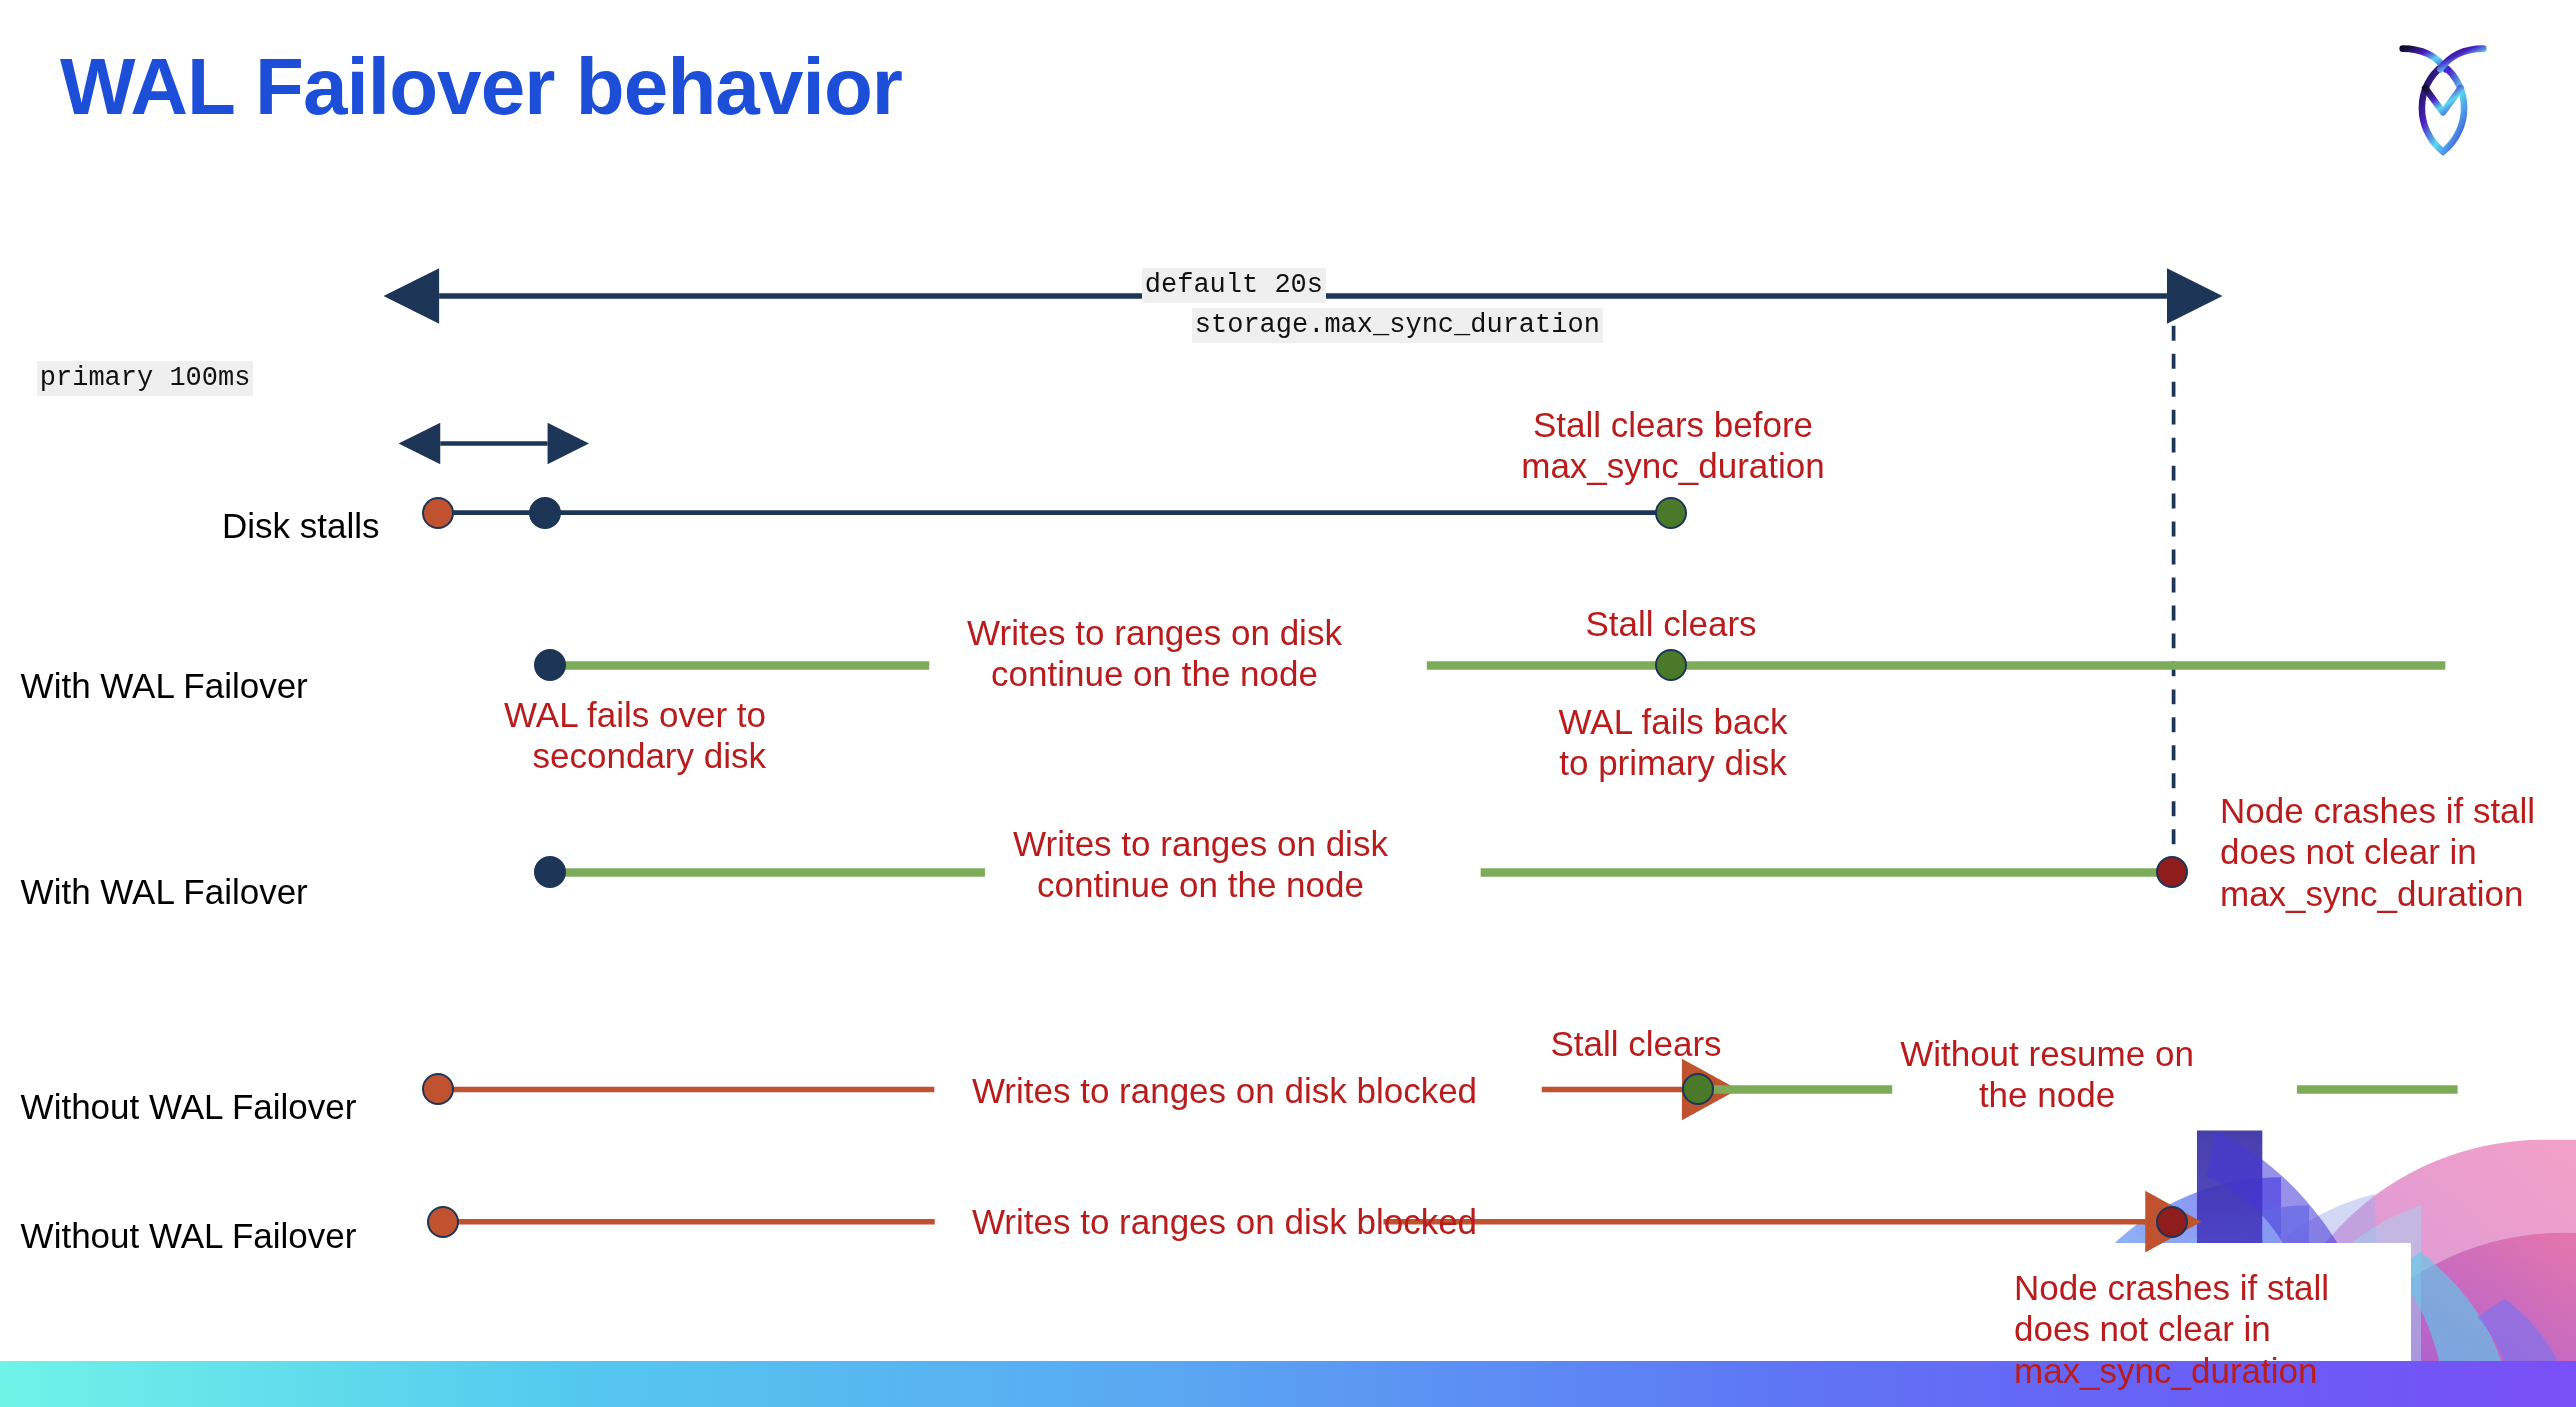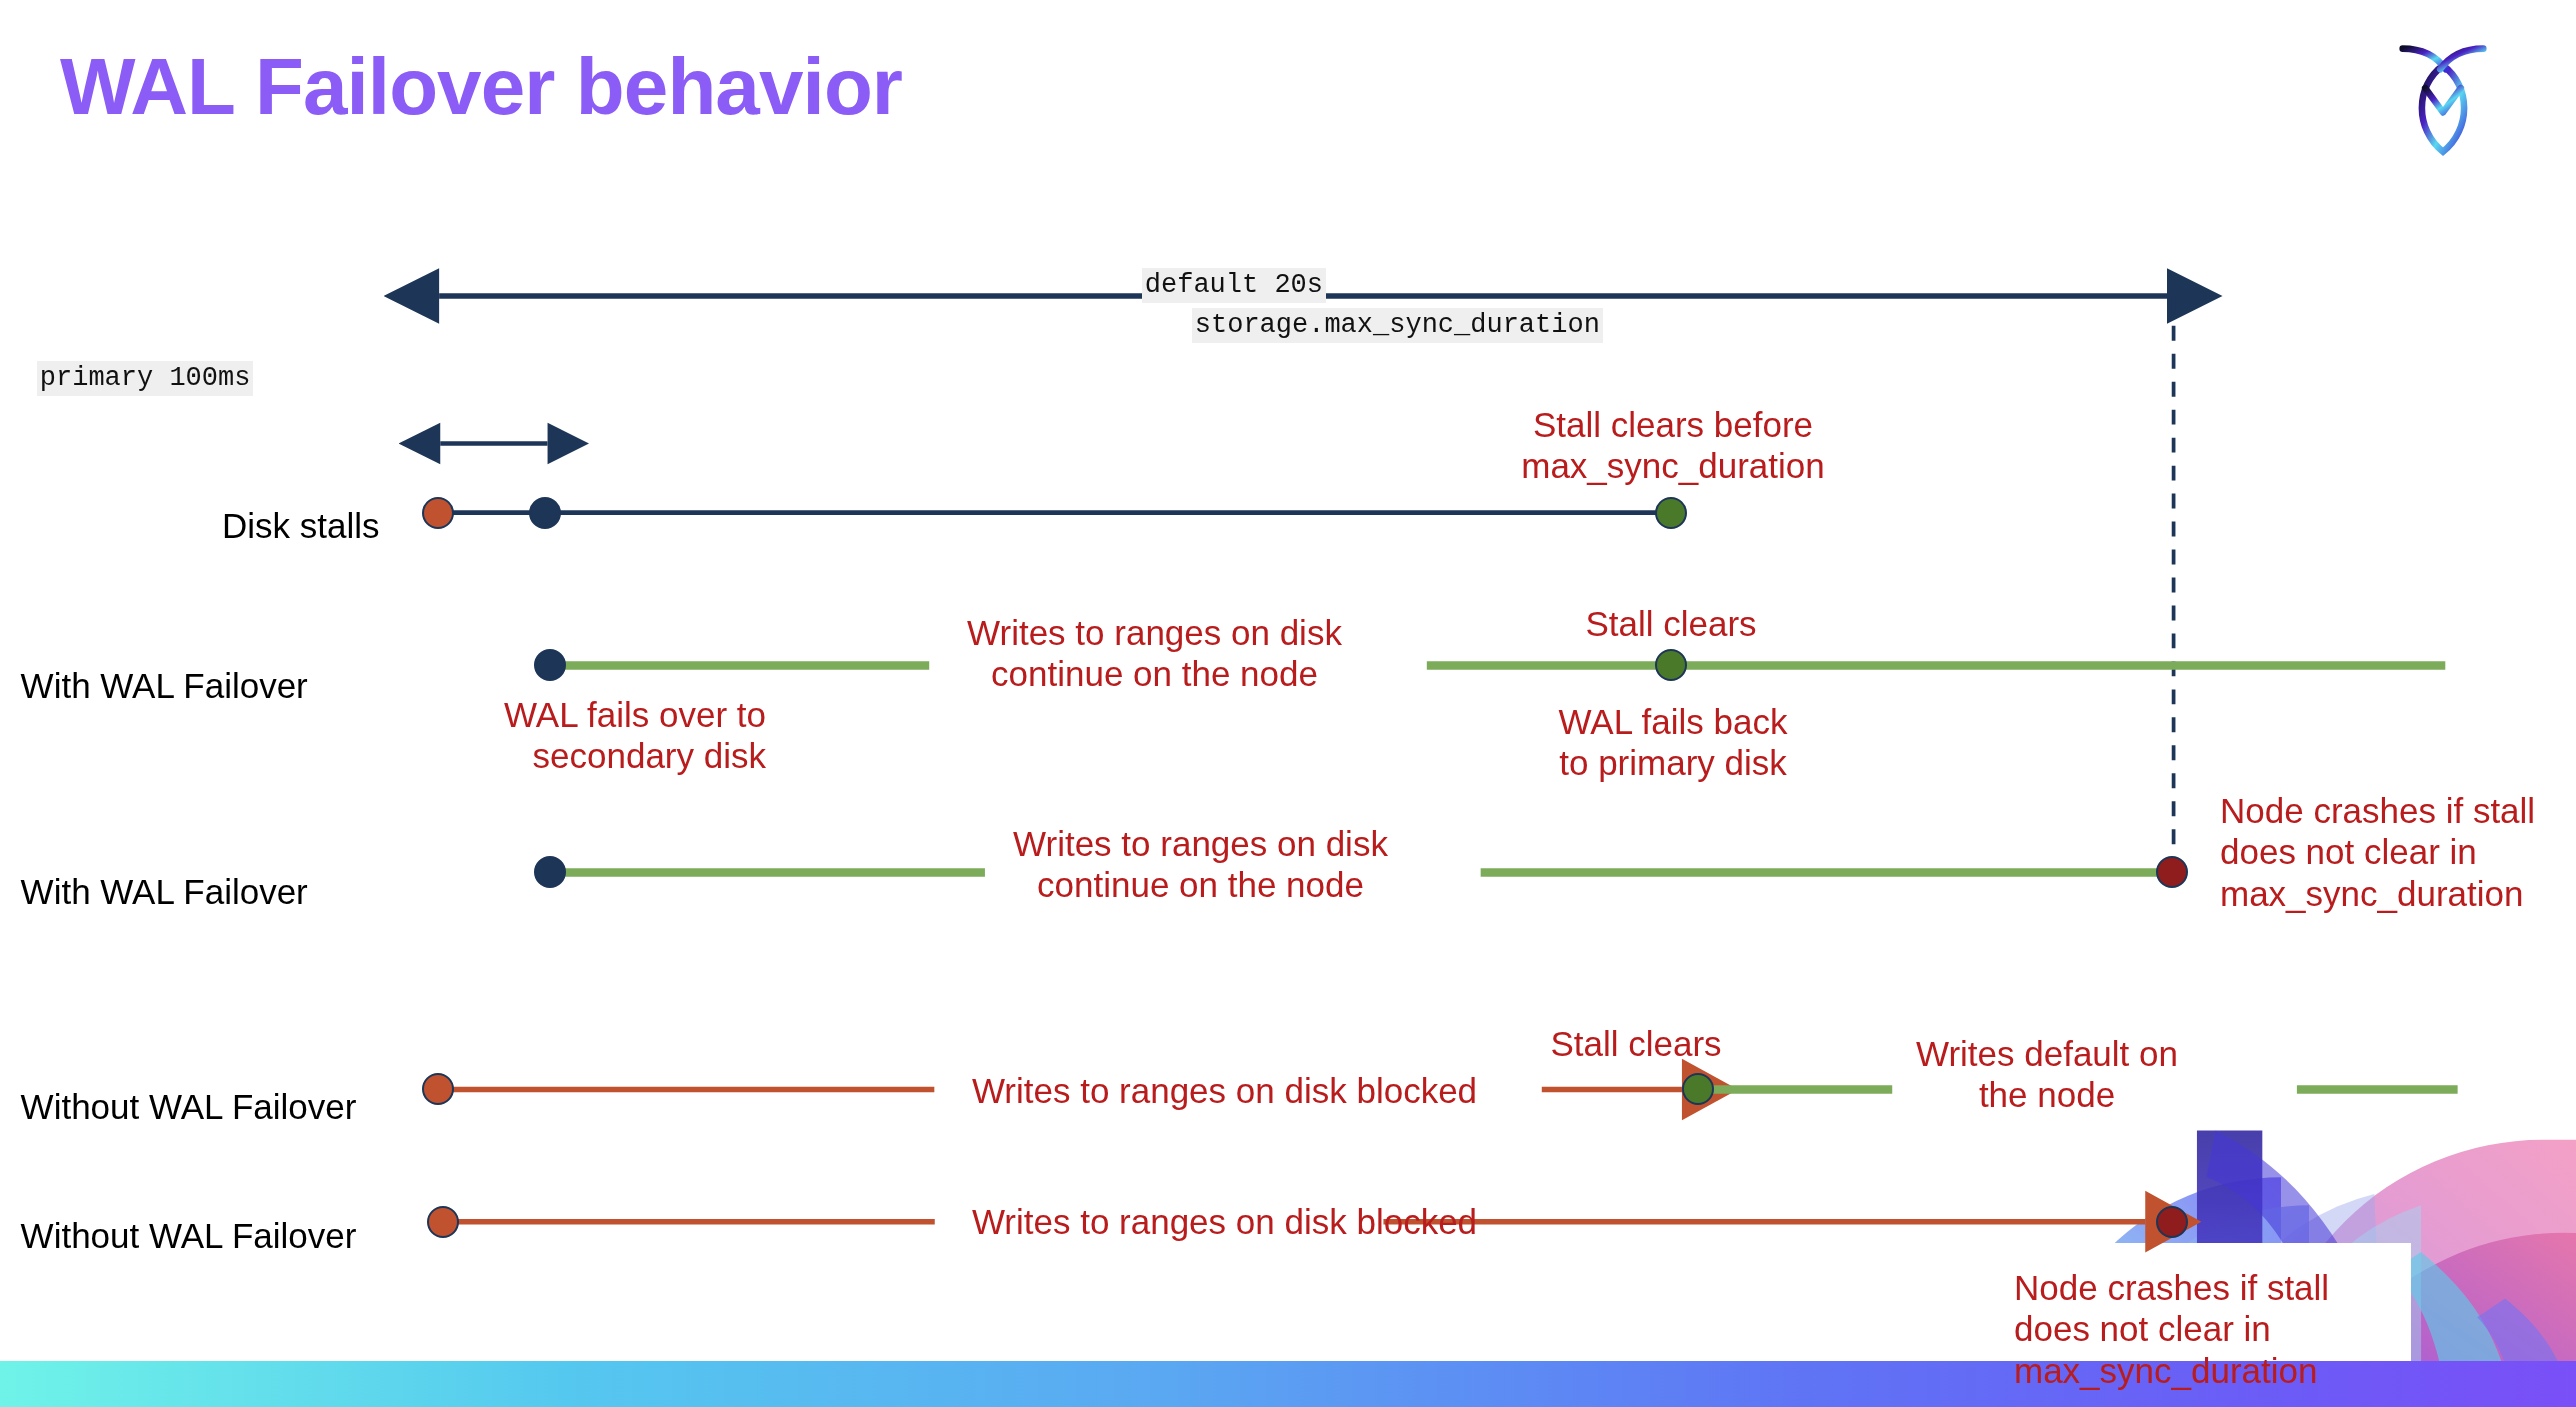--- a/index.html
+++ b/index.html
@@ -8,21 +8,21 @@
     background:#ffffff;
     font-family:"Liberation Sans", sans-serif;
     overflow:hidden;
     position:relative;
   }
   #stage{position:absolute;left:0;top:0;width:2576px;height:1408px;overflow:hidden;}
 
   
   #title{
     position:absolute;left:60px;top:45px;
-    font-size:80px;font-weight:bold;color:#8b5cf6;
+    font-size:80px;font-weight:bold;color:#1d4ed8;
     letter-spacing:-0.9px;line-height:1.05;
     white-space:nowrap;
   }
 
   
   #logo{position:absolute;left:2382px;top:28px;width:122px;height:136px;}
 
   
   #decor{position:absolute;left:1982px;top:897px;width:598px;height:523px;overflow:hidden;pointer-events:none;}
   #bottombar{
@@ -210,21 +210,21 @@
     <line x1="18" y1="25" x2="545" y2="25" stroke="#c0522f" stroke-width="6"></line>
     <line x1="1195" y1="25" x2="1345" y2="25" stroke="#c0522f" stroke-width="6" marker-end="url(#ahRed)"></line>
     <line x1="1375" y1="25" x2="1570" y2="25" stroke="#7cab5a" stroke-width="9"></line>
     <line x1="2003" y1="25" x2="2175" y2="25" stroke="#7cab5a" stroke-width="9"></line>
   </svg>
   <div class="dot" style="left:422px;top:1073px;width:32px;height:32px;background:#c0522f;"></div>
   <div class="dot" style="left:1682px;top:1073px;width:32px;height:32px;background:#4a7a29;"></div>
 
   <div class="note" style="left:944px;top:1070px;width:561px;">Writes to ranges on disk  blocked</div>
   <div class="note" style="left:1496px;top:1023px;width:280px;">Stall clears</div>
-  <div class="note" style="left:1888px;top:1033px;width:318px;">Writes default on
+  <div class="note" style="left:1888px;top:1033px;width:318px;">Without resume on
 the node</div>
 
   <div class="rowlabel" style="left:20.6px;top:1204px;">Without WAL Failover</div>
 
   <svg class="seg" style="left:430px;top:1201px;width:1776px;height:47px;" viewBox="0 0 1900 50" width="1776" height="47">
     <defs>
       <marker id="ahRed2" markerWidth="13" markerHeight="13" refX="3" refY="6.5" orient="auto">
         <path d="M3,1 L3,12 L13,6.5 Z" fill="#c0522f"></path>
       </marker>
     </defs>

